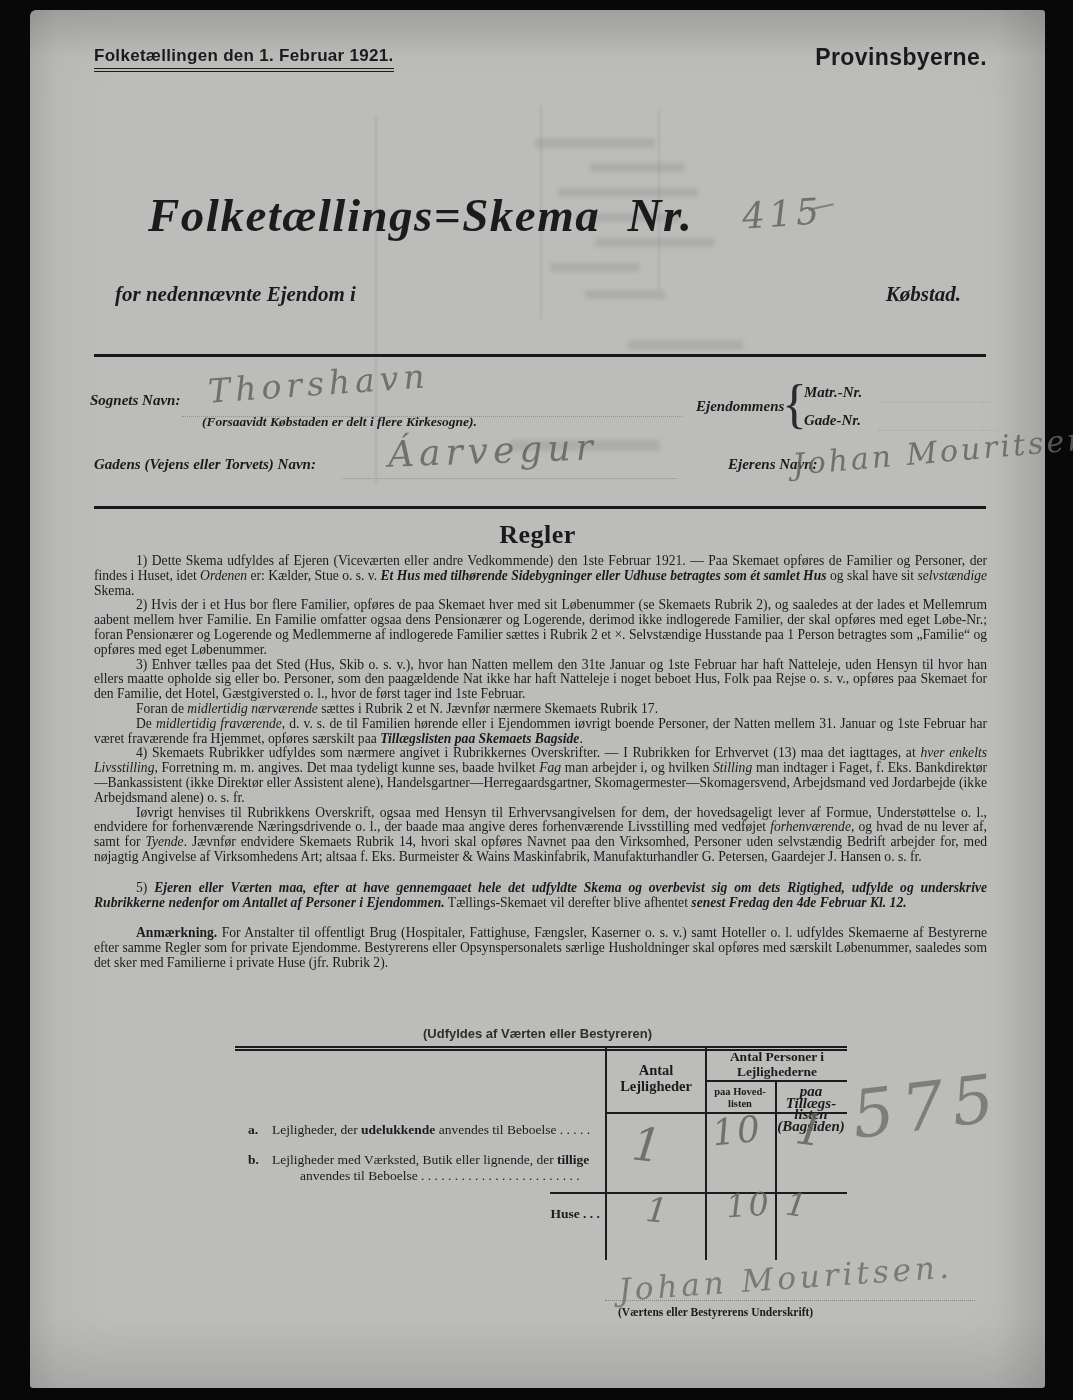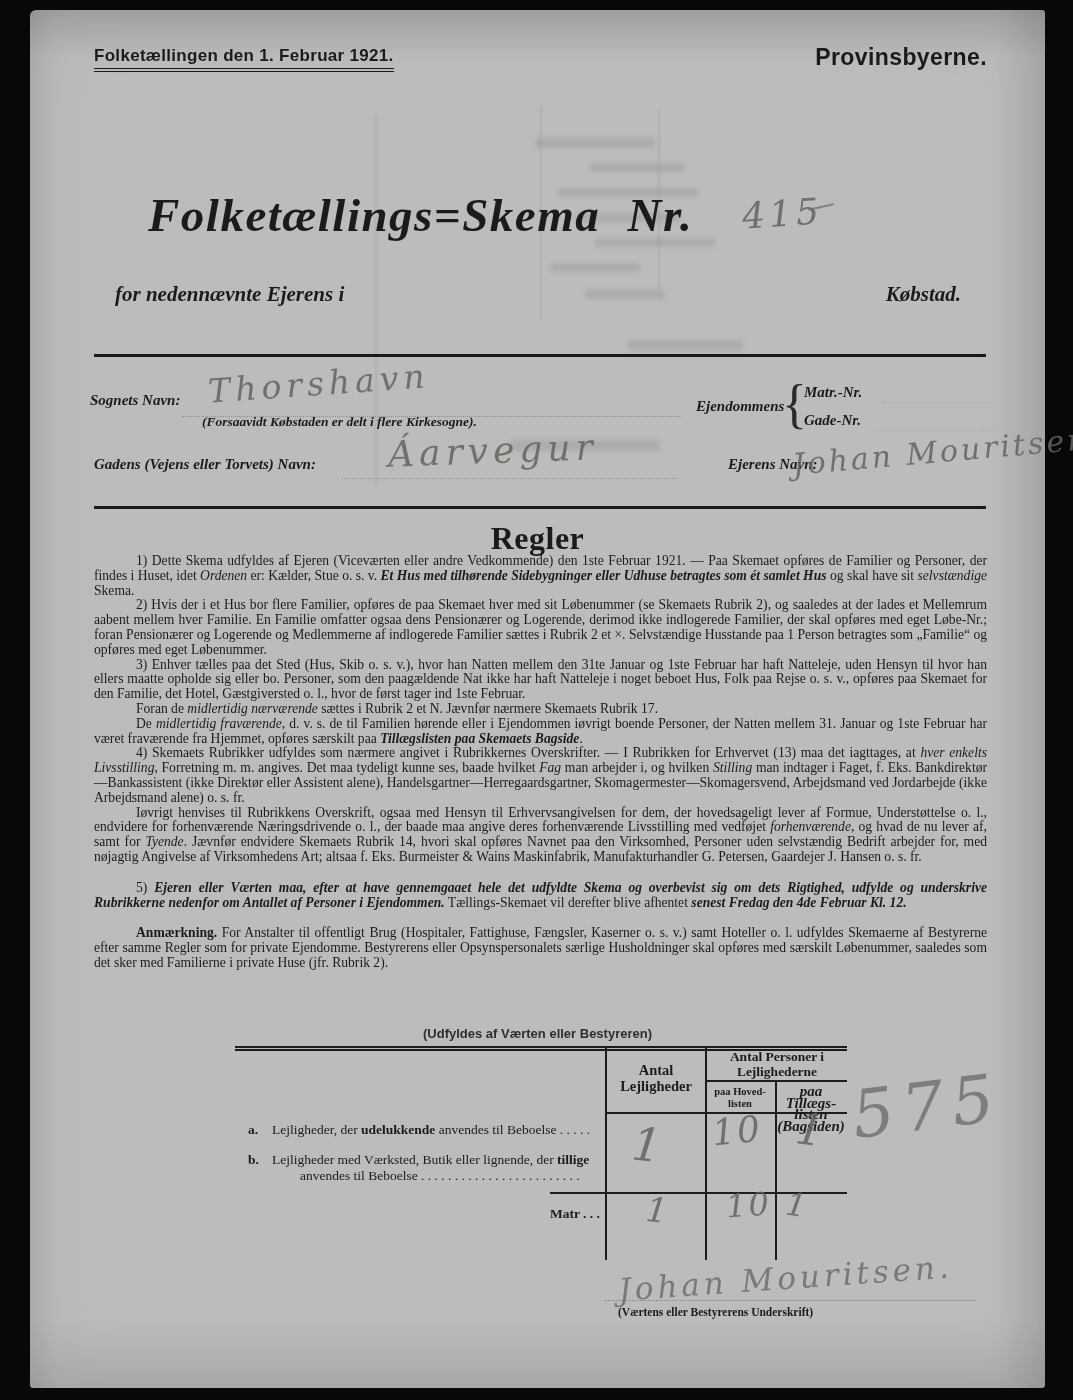--- a/index.html
+++ b/index.html
@@ -45,21 +45,21 @@
     font-size:47px;font-weight:bold;font-style:italic;
     letter-spacing:1.5px;word-spacing:14px;white-space:nowrap;
   }
   .subtitle{font-size:21px;font-weight:bold;font-style:italic;}
   .rule{background:#191919;height:3px;}
   .flabel{font-size:15px;font-weight:bold;font-style:italic;white-space:nowrap;}
   .fnote{font-size:13.5px;font-weight:bold;font-style:italic;white-space:nowrap;}
   .dotline{border-bottom:1.5px dotted #91918f;height:0;}
   .dotline.faint{border-bottom-color:#a8a8a6;}
   .brace{font-size:52px;font-weight:normal;color:#2a2a2a;font-family:"Liberation Serif",serif;transform:scaleY(1.05);}
-  .regler-h{width:100%;text-align:center;font-size:32px;font-weight:bold;letter-spacing:.5px;}
+  .regler-h{width:100%;text-align:center;font-size:26px;font-weight:bold;letter-spacing:.5px;}
   .regler-body{font-size:13.6px;line-height:14.8px;text-align:justify;}
   .regler-body p{margin:0;text-indent:42px;}
   .regler-body p.gap{margin-top:16px;}
   .s-i{font-style:italic;}
   .s-b{font-weight:bold;}
   .s-bi{font-style:italic;font-weight:bold;}
   .samlet-h{width:100%;text-align:center;font-family:"Liberation Sans",sans-serif;font-weight:bold;font-size:28px;letter-spacing:1px;word-spacing:6px;}
   .samlet-sub{width:100%;text-align:center;font-family:"Liberation Sans",sans-serif;font-weight:bold;font-size:21px;letter-spacing:.4px;}
   .samlet-note{width:100%;text-align:center;font-family:"Liberation Sans",sans-serif;font-weight:bold;font-size:13px;color:#2e2e2c;}
   .tline{background:#1c1c1c;}
@@ -87,21 +87,21 @@
   <div class="abs ghost" style="left:480px;top:430px;width:150px;height:11px;"></div>
   <div class="abs ghost" style="left:555px;top:280px;width:80px;height:9px;"></div>
 
   <div class="abs hdr-left" style="left:64px;top:36px;">Folketællingen den 1. Februar 1921.</div>
   <div class="abs hdr-right" style="right:58px;top:34px;">Provinsbyerne.</div>
 
   <div class="abs big-title" style="left:118px;top:178px;">Folketællings=Skema Nr.</div>
   <div class="abs hw" style="left:712px;top:183px;font-size:36px;transform:rotate(-4deg);letter-spacing:4px;">415</div>
   <div class="abs" style="left:778px;top:196px;width:26px;height:2px;background:#6a6a66;opacity:.7;transform:rotate(-12deg);"></div>
 
-  <div class="abs subtitle" style="left:85px;top:272px;">for nedennævnte Ejerens i</div>
+  <div class="abs subtitle" style="left:85px;top:272px;">for nedennævnte Ejendom i</div>
   <div class="abs subtitle" style="right:84px;top:272px;">Købstad.</div>
 
   <div class="abs rule" style="left:64px;top:344px;width:892px;"></div>
 
   <div class="abs flabel" style="left:60px;top:382px;">Sognets Navn:</div>
   <div class="abs dotline" style="left:152px;top:406px;width:500px;"></div>
   <div class="abs hw" style="left:178px;top:354px;font-size:33px;transform:rotate(-4deg);letter-spacing:5px;">Thorshavn</div>
   <div class="abs fnote" style="left:172px;top:404px;">(Forsaavidt Købstaden er delt i flere Kirkesogne).</div>
 
   <div class="abs flabel" style="left:666px;top:388px;">Ejendommens</div>
@@ -153,21 +153,21 @@
       <span>Lejligheder, der </span><span class="s-b">udelukkende</span><span> anvendes til Beboelse . . . . .</span>
     </div>
 
     <div class="abs rowlab s-b" style="left:218px;top:1142px;">b.</div>
     <div class="abs rowlab" style="left:242px;top:1142px;width:340px;">
       <span>Lejligheder med Værksted, Butik eller lignende, der </span><span class="s-b">tillige</span>
       <div style="margin-left:28px;">anvendes til Beboelse . . . . . . . . . . . . . . . . . . . . . . . .</div>
     </div>
 
     <div class="abs tline" style="left:520px;top:1182px;width:297px;height:1.5px;"></div>
-    <div class="abs rowlab s-b" style="left:500px;top:1196px;width:70px;text-align:right;">Matr . . .</div>
+    <div class="abs rowlab s-b" style="left:500px;top:1196px;width:70px;text-align:right;">Huse . . .</div>
 
     <div class="abs hw" style="left:602px;top:1108px;font-size:46px;transform:rotate(6deg);">1</div>
     <div class="abs hw" style="left:682px;top:1100px;font-size:36px;transform:rotate(-6deg);">10</div>
     <div class="abs hw" style="left:766px;top:1094px;font-size:44px;transform:rotate(8deg);">1</div>
     <div class="abs hw" style="left:616px;top:1180px;font-size:34px;transform:rotate(6deg);">1</div>
     <div class="abs hw" style="left:696px;top:1176px;font-size:32px;transform:rotate(-4deg);">10</div>
     <div class="abs hw" style="left:756px;top:1176px;font-size:32px;transform:rotate(8deg);">1</div>
     <div class="abs hw" style="left:822px;top:1058px;font-size:66px;letter-spacing:8px;transform:rotate(-7deg);opacity:.7;">575</div>
   </div>
 

